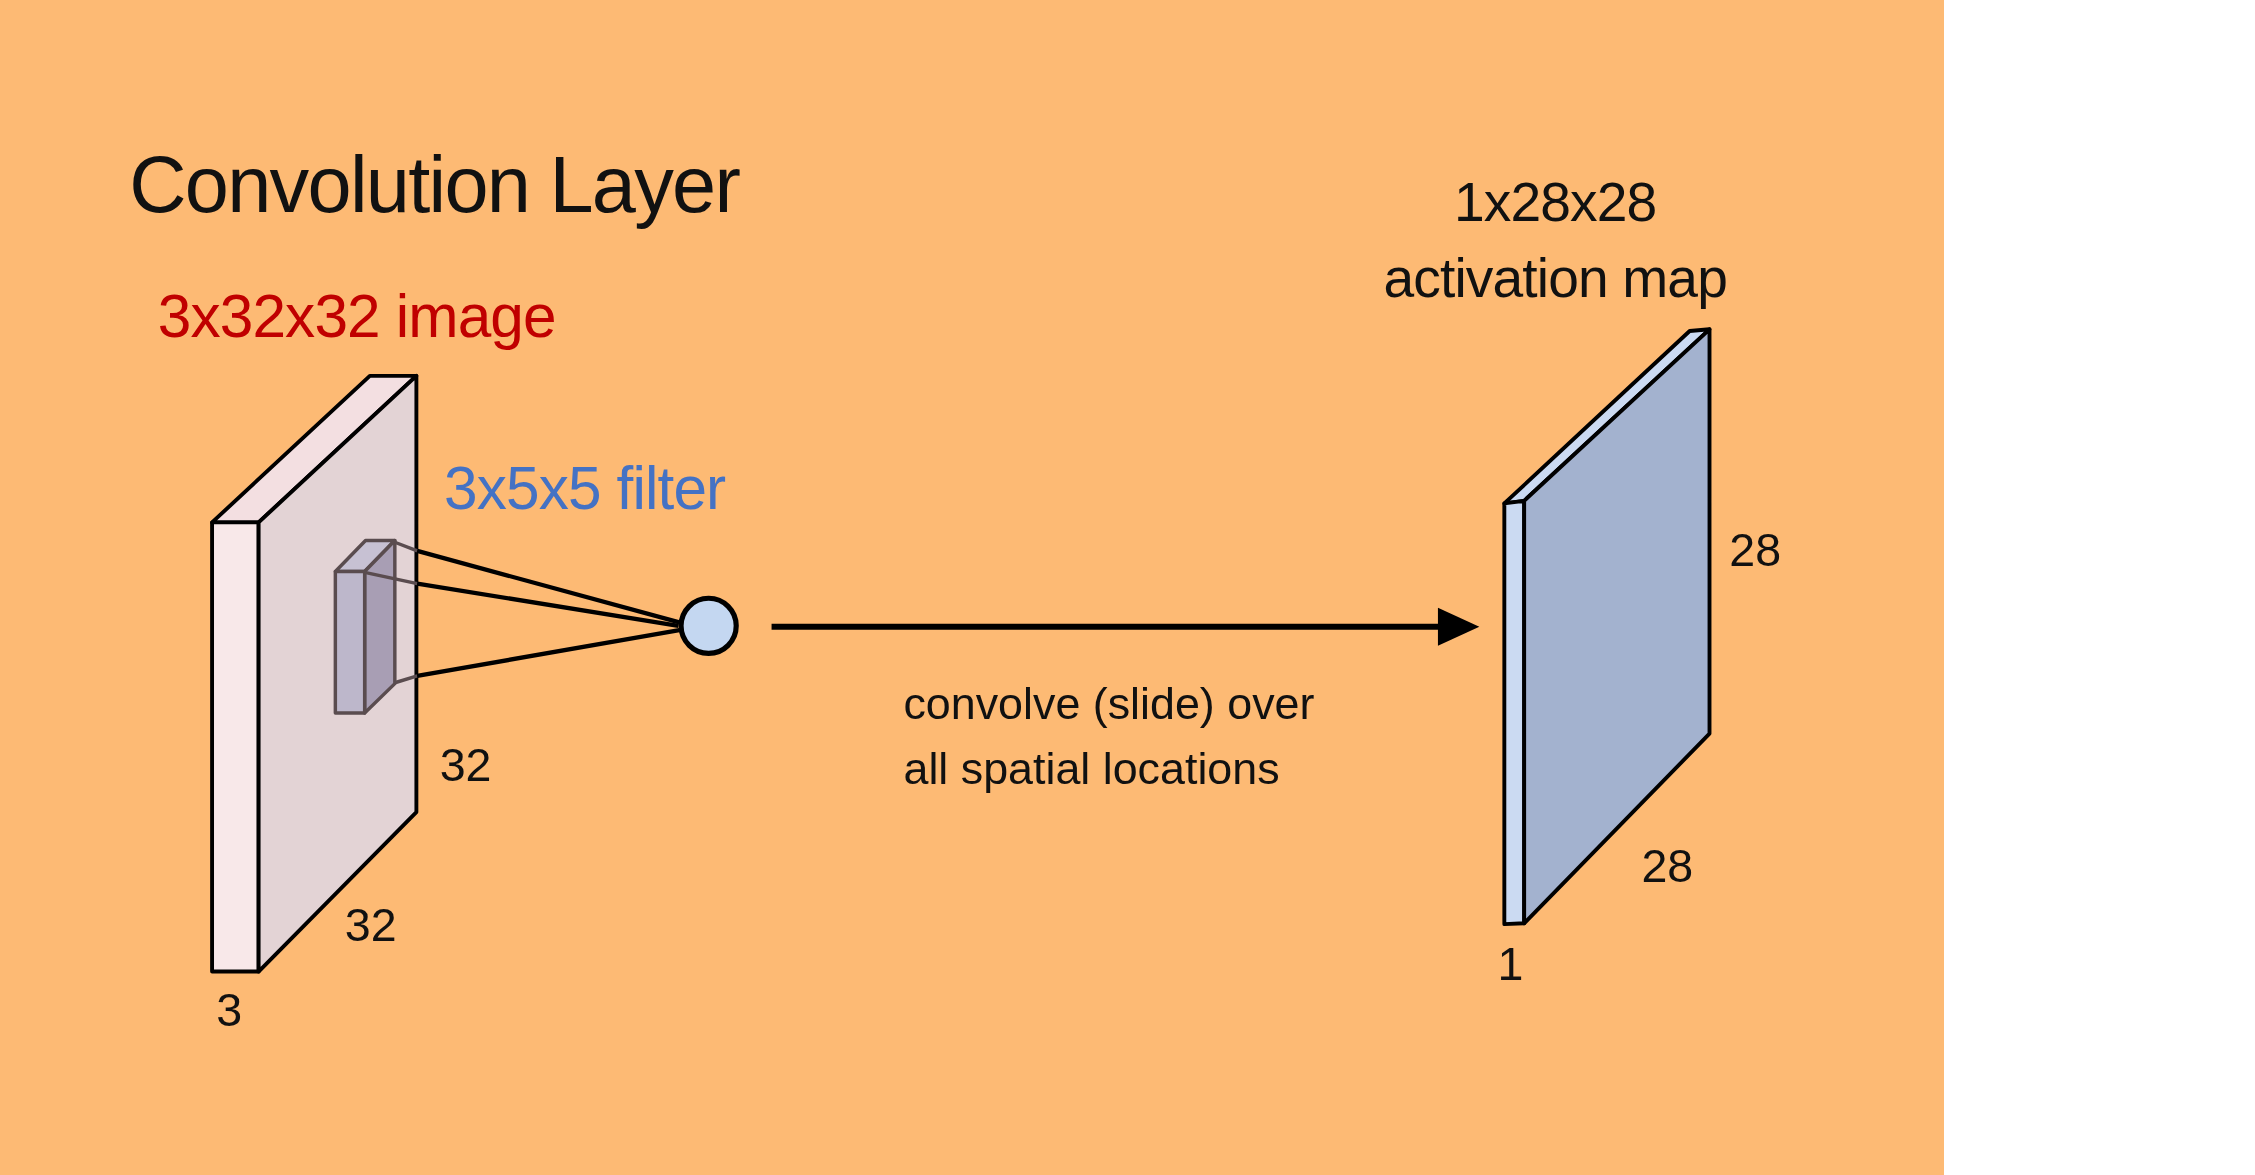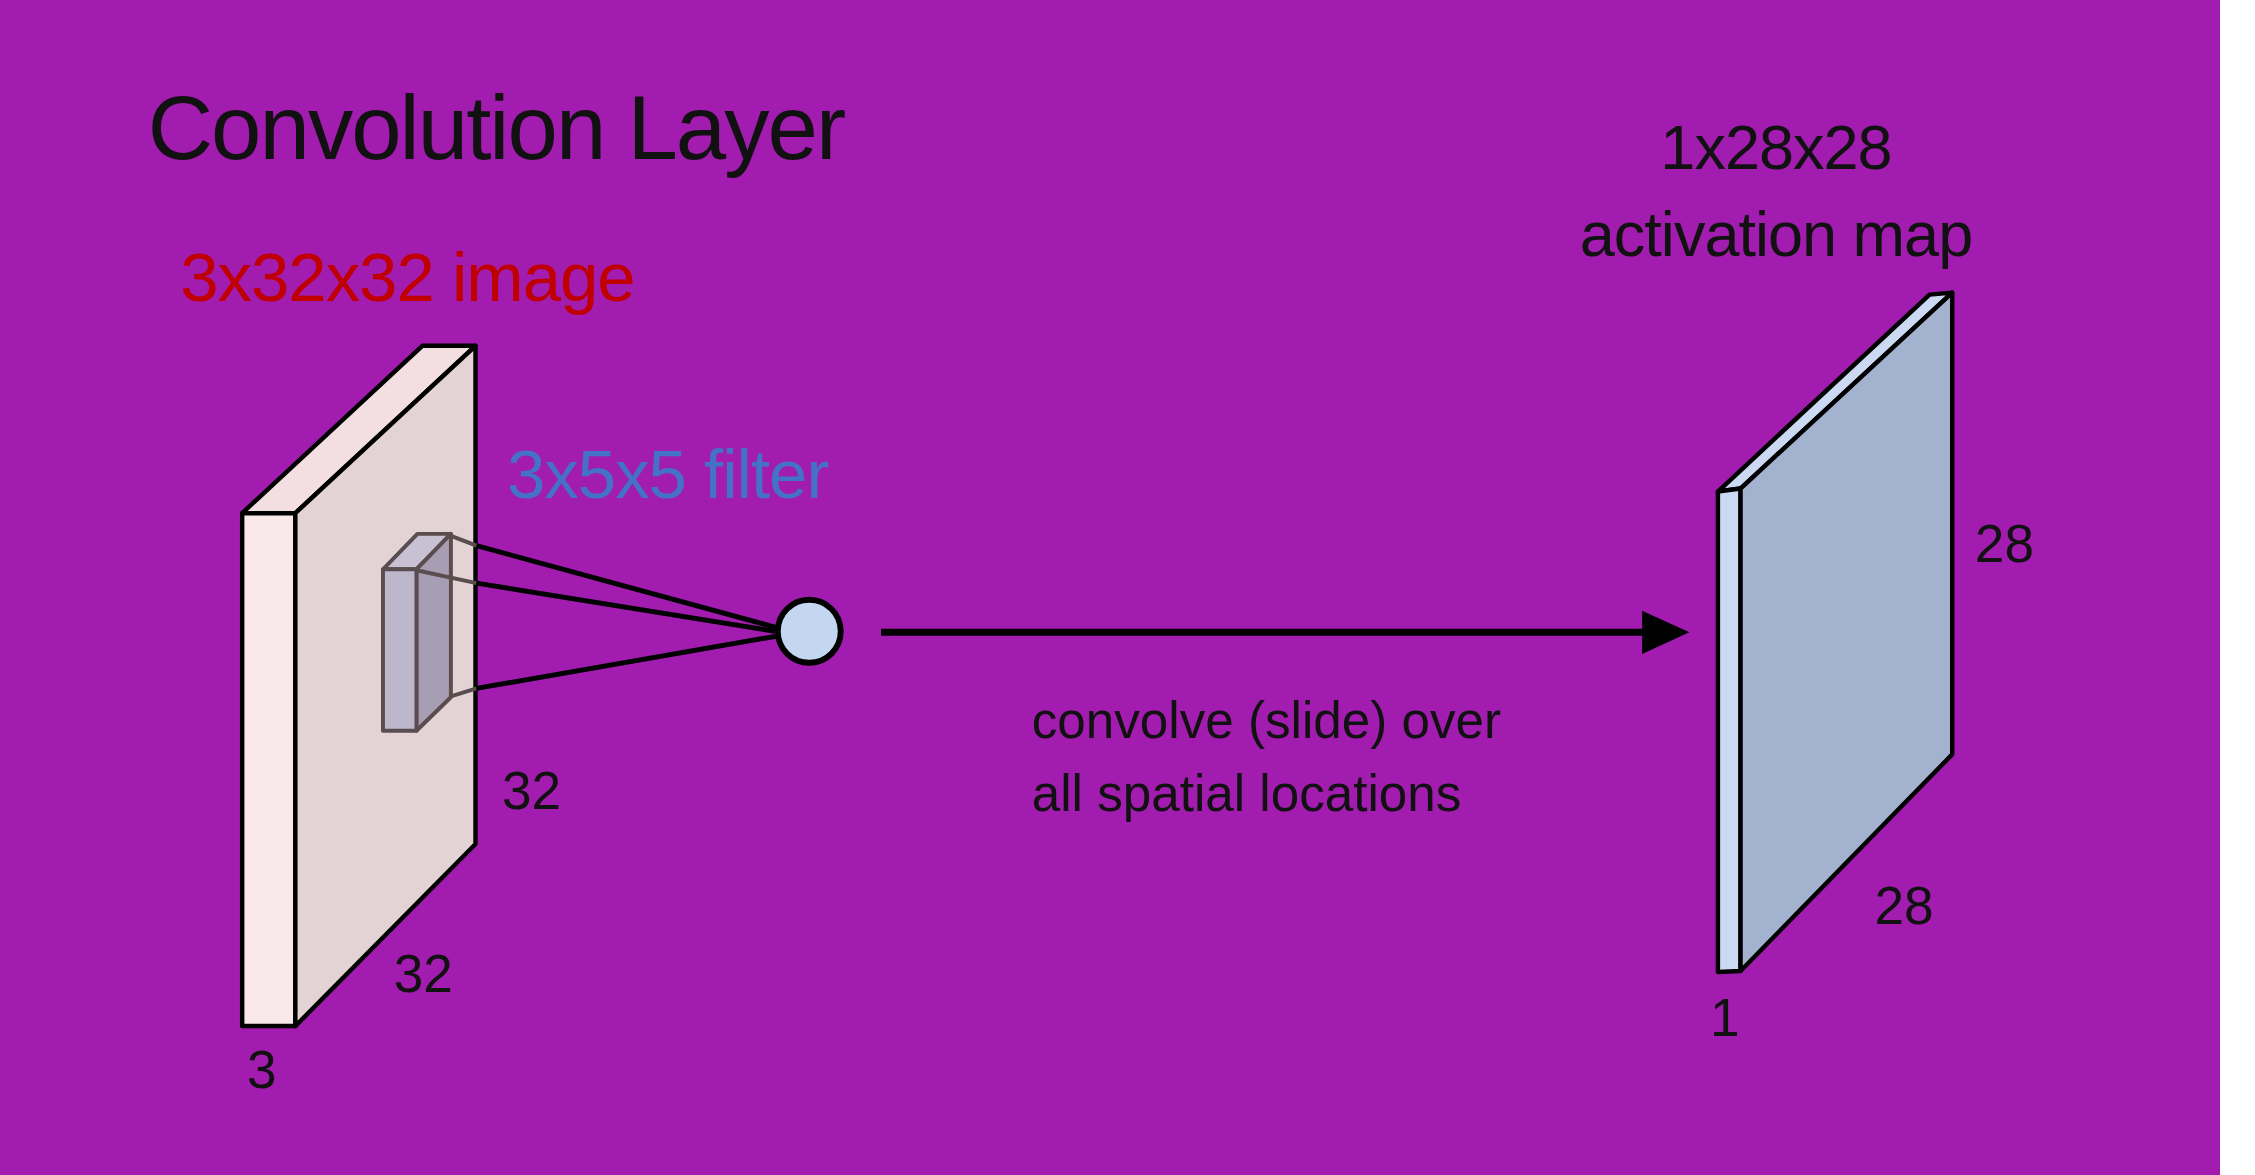--- a/index.html
+++ b/index.html
@@ -2,23 +2,23 @@
 <html><head>
 <meta charset="utf-8">
 <style>
   html, body {
     margin: 0;
     padding: 0;
     background: #ffffff;
   }
   .slide {
     position: relative;
-    width: 2220px;
+    width: 1944px;
     height: 1175px;
-    background: #a21caf;
+    background: #fdba74;
     overflow: hidden;
     font-family: "Liberation Sans", sans-serif;
     text-decoration: underline;
   }
   .slide svg {
     position: absolute;
     left: 0;
     top: 0;
     width: 100%;
     height: 100%;

